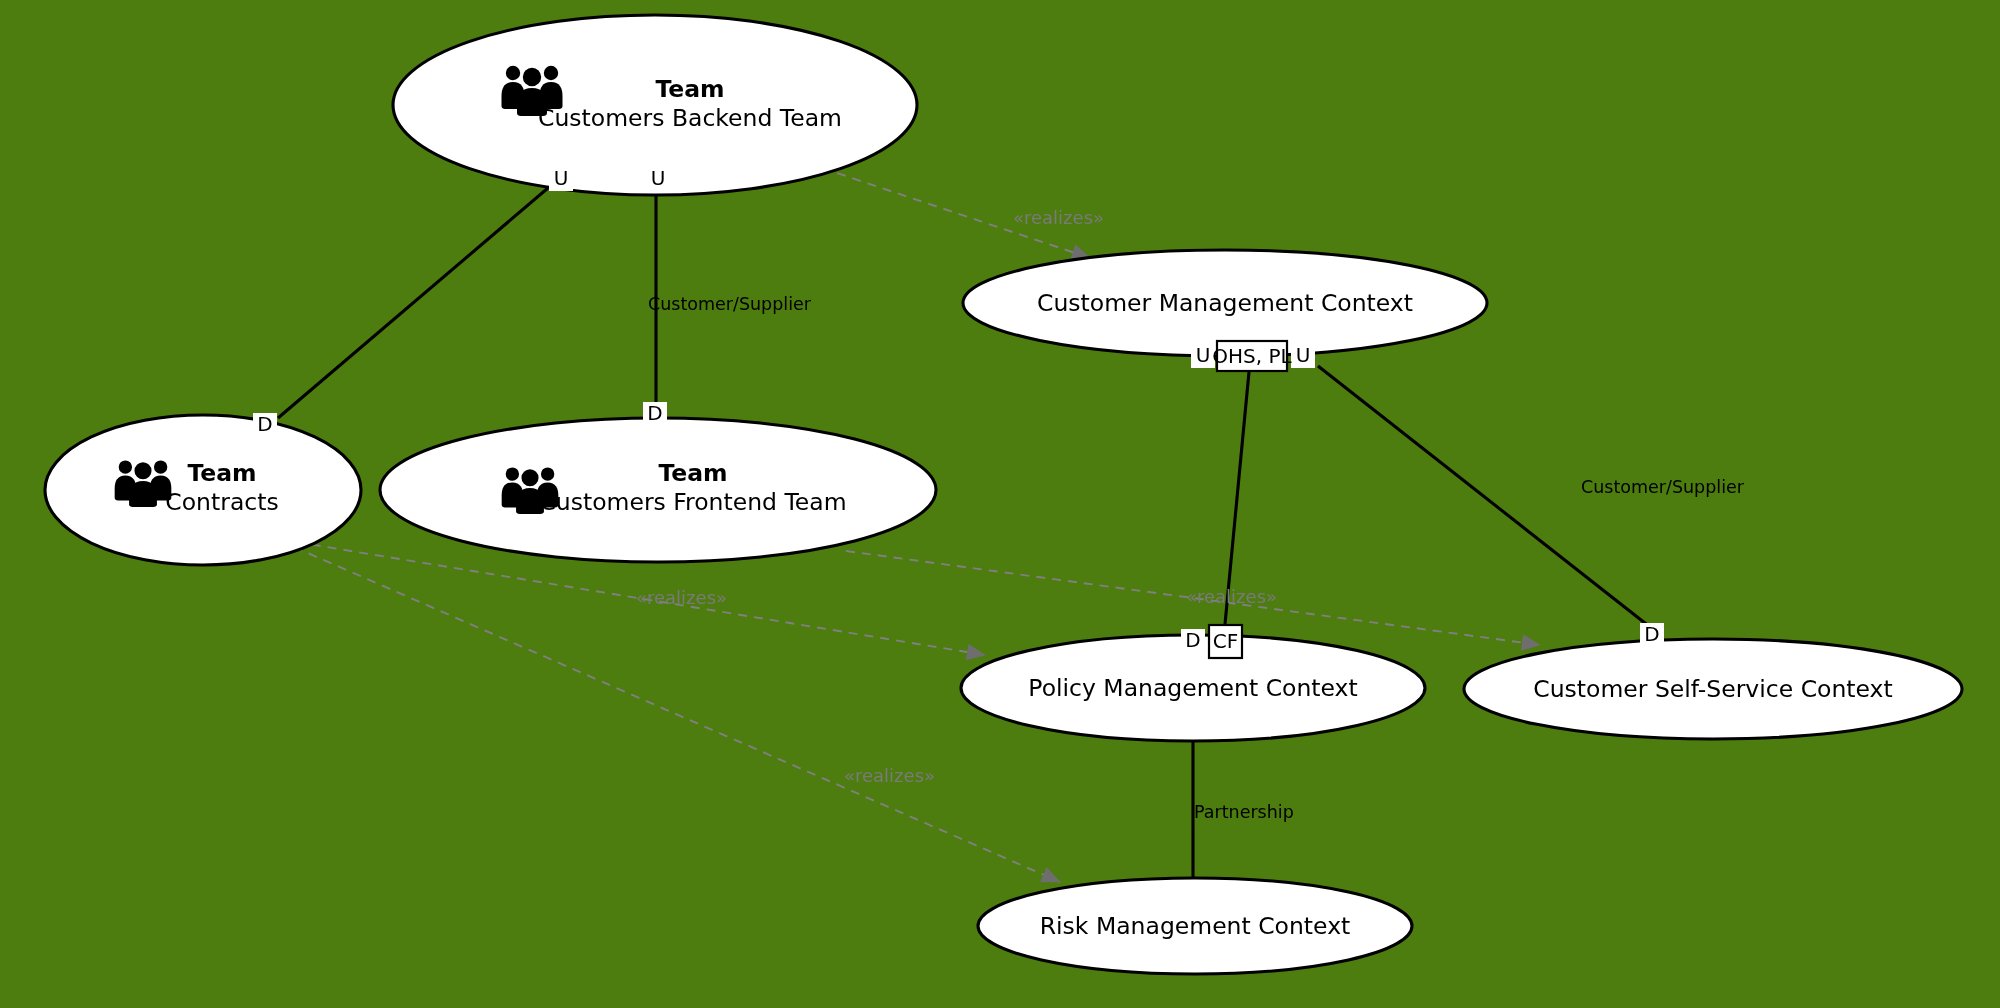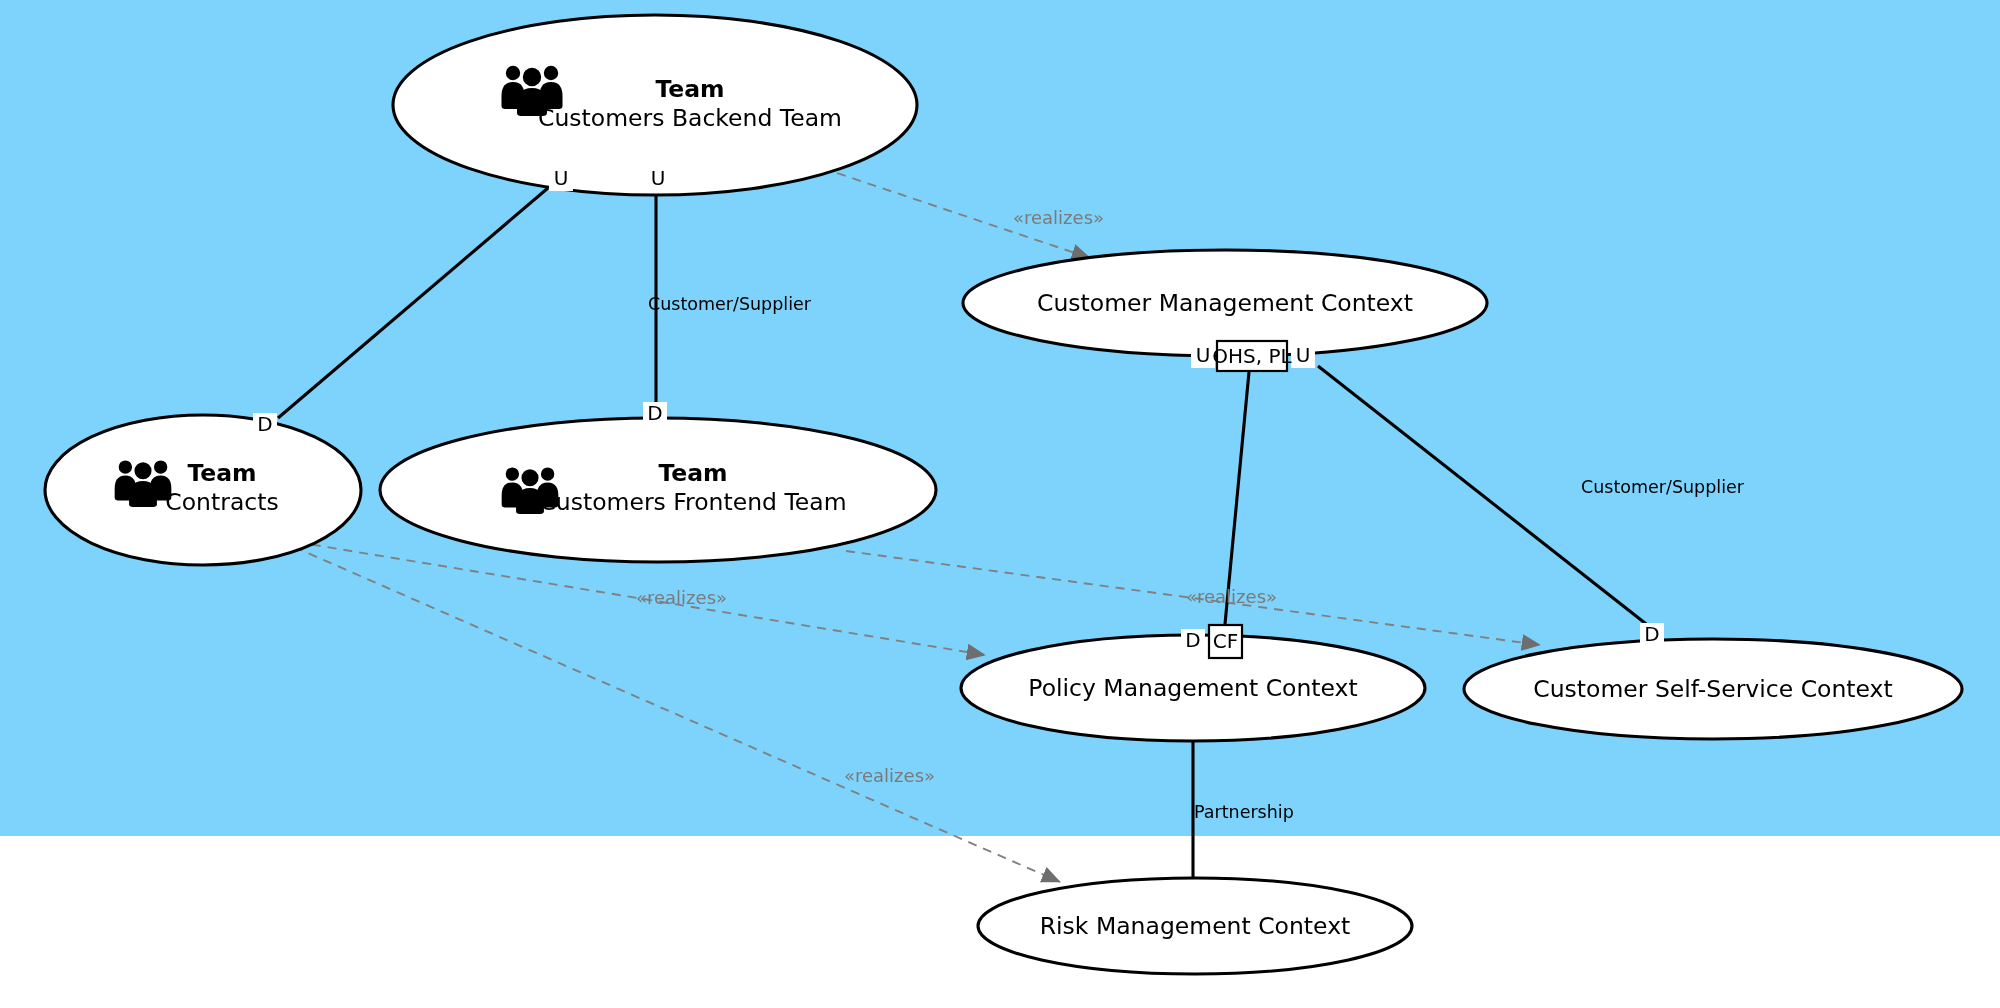--- a/index.html
+++ b/index.html
@@ -10,22 +10,22 @@
   }
   body {
     width: 2000px;
     height: 1008px;
     overflow: hidden;
     font-family: "DejaVu Sans", "Liberation Sans", sans-serif;
   }
   #diagram-root {
     position: relative;
     width: 2000px;
-    height: 836px;
-    background: #7dd3fc;
+    height: 1008px;
+    background: #4d7c0f;
   }
   svg#context-map {
     display: block;
     width: 2000px;
     height: 1008px;
   }
   .node-ellipse {
     fill: #ffffff;
     stroke: #000000;
     stroke-width: 3.1;

